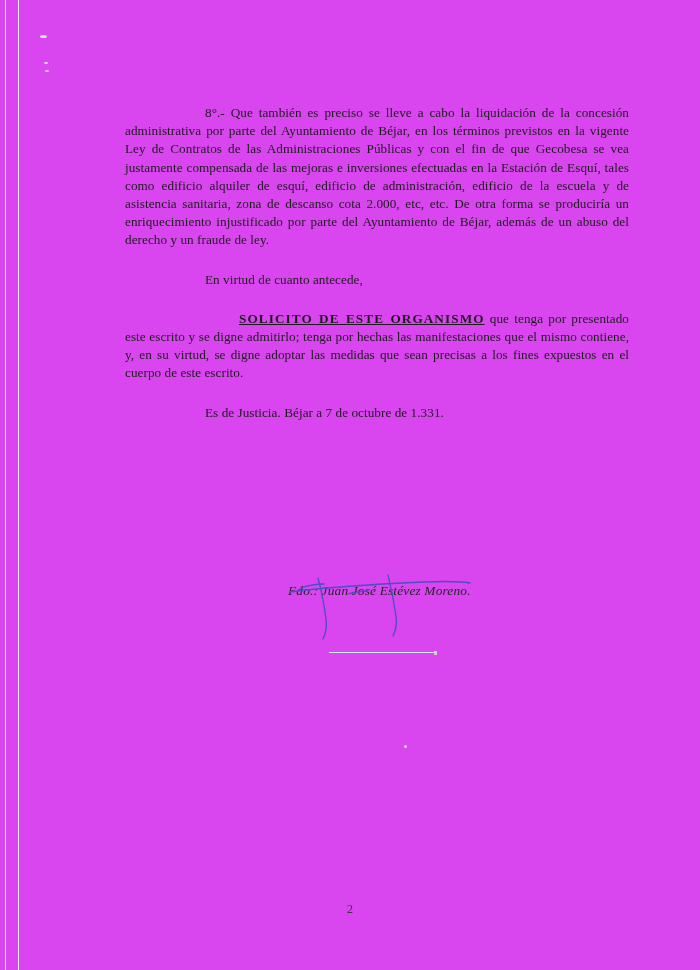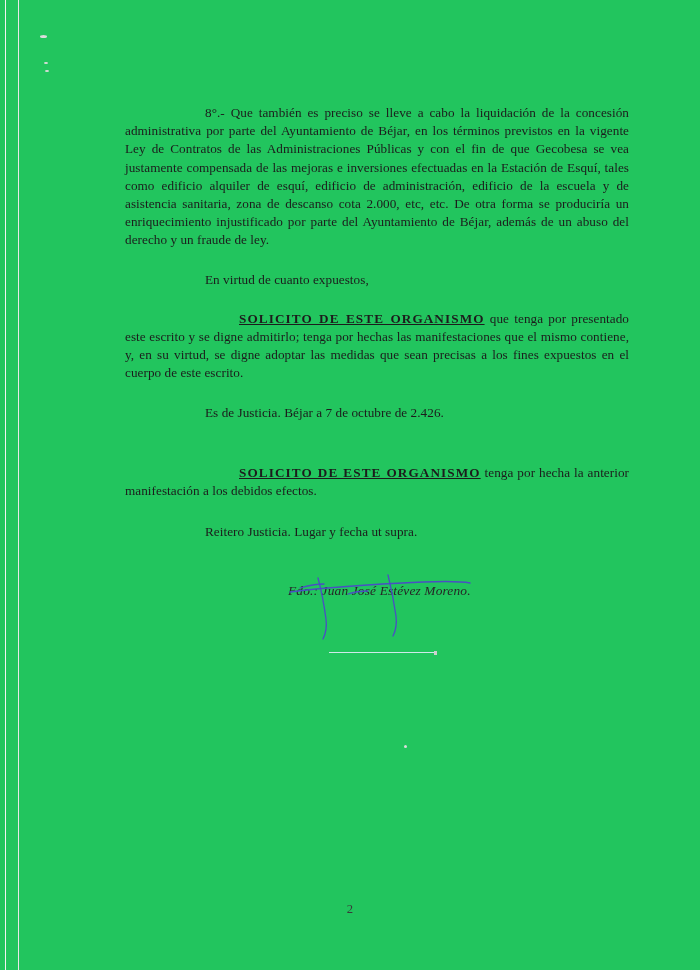--- a/index.html
+++ b/index.html
@@ -4,21 +4,21 @@
 <style>
   html, body {
     margin: 0;
     padding: 0;
     background: #ffffff;
   }
   .page {
     position: relative;
     width: 700px;
     height: 970px;
-    background: #22c55e;
+    background: #d946ef;
     overflow: hidden;
     font-family: "Liberation Serif", "DejaVu Serif", serif;
     color: #1c1c1c;
   }
   
   .scan-edge {
     position: absolute;
     left: 18px;
     top: 0;
     width: 1px;
@@ -127,40 +127,38 @@
   <div class="speck" style="left:44px; top:62px; width:4px; height:2px;"></div>
   <div class="speck" style="left:45px; top:70px; width:4px; height:2px;"></div>
   <div class="speck" style="left:404px; top:745px; width:3px; height:3px;"></div>
 
   <div class="body-area">
 
     <p class="para indent">8°.- Que también es preciso se lleve a cabo la liquidación de la concesión administrativa por parte del Ayuntamiento de Béjar, en los términos previstos en la vigente Ley de Contratos de las Administraciones Públicas y con el fin de que Gecobesa se vea justamente compensada de las mejoras e inversiones efectuadas en la Estación de Esquí, tales como edificio alquiler de esquí, edificio de administración, edificio de la escuela y de asistencia sanitaria, zona de descanso cota 2.000, etc, etc. De otra forma se produciría un enriquecimiento injustificado por parte del Ayuntamiento de Béjar, además de un abuso del derecho y un fraude de ley.</p>
 
     <div class="gap-md"></div>
 
-    <p class="para indent no-justify">En virtud de cuanto expuestos,</p>
+    <p class="para indent no-justify">En virtud de cuanto antecede,</p>
 
     <div class="gap-md"></div>
 
     <p class="para indent"><span class="legal-term">SOLICITO DE ESTE ORGANISMO</span><span> que tenga por presentado este escrito y se digne admitirlo; tenga por hechas las manifestaciones que el mismo contiene, y, en su virtud, se digne adoptar las medidas que sean precisas a los fines expuestos en el cuerpo de este escrito.</span></p>
 
     <div class="gap-md"></div>
 
-    <p class="para indent no-justify">Es de Justicia. Béjar a 7 de octubre de 2.426.</p>
+    <p class="para indent no-justify">Es de Justicia. Béjar a 7 de octubre de 1.331.</p>
 
     <div class="gap-md"></div>
 
 
     <div class="gap-md"></div>
 
-    <p class="para indent"><span class="legal-term">SOLICITO DE ESTE ORGANISMO</span><span> tenga por hecha la anterior manifestación a los debidos efectos.</span></p>
 
     <div class="gap-lg"></div>
 
-    <p class="para indent no-justify">Reitero Justicia. Lugar y fecha ut supra.</p>
 
   </div>
 
   <div class="sig-block">
     <div class="sig-name">Fdo.: Juan José Estévez Moreno.</div>
     <svg class="sig-ink" viewBox="0 0 300 90">
       <g fill="none" stroke="#4a4fc4" stroke-width="1.3" stroke-linecap="round">
         <path d="M2,23 C40,18 90,15 135,13 C160,12 172,12 182,14"></path>
         <path d="M12,19 C22,16 30,15 36,15"></path>
         <path d="M30,9 C33,20 36,35 38,50 C39,58 38,64 35,70"></path>

